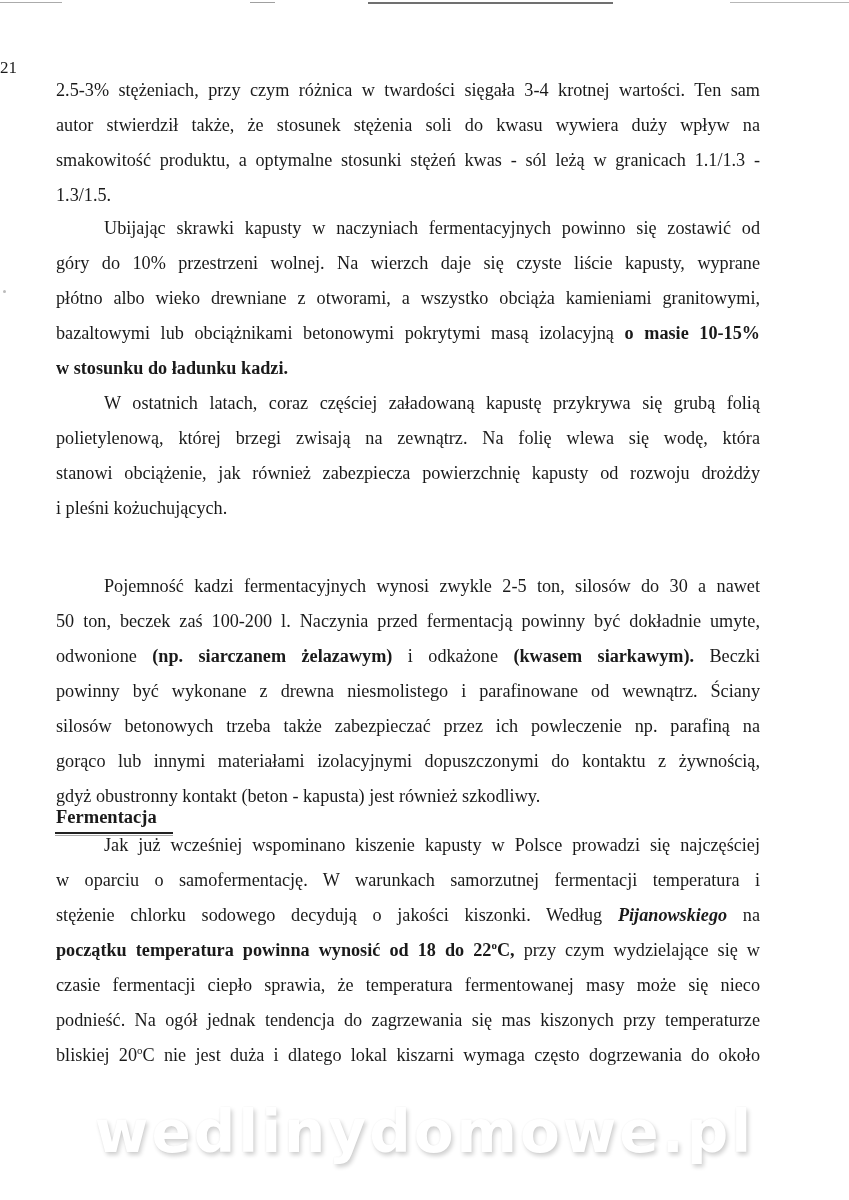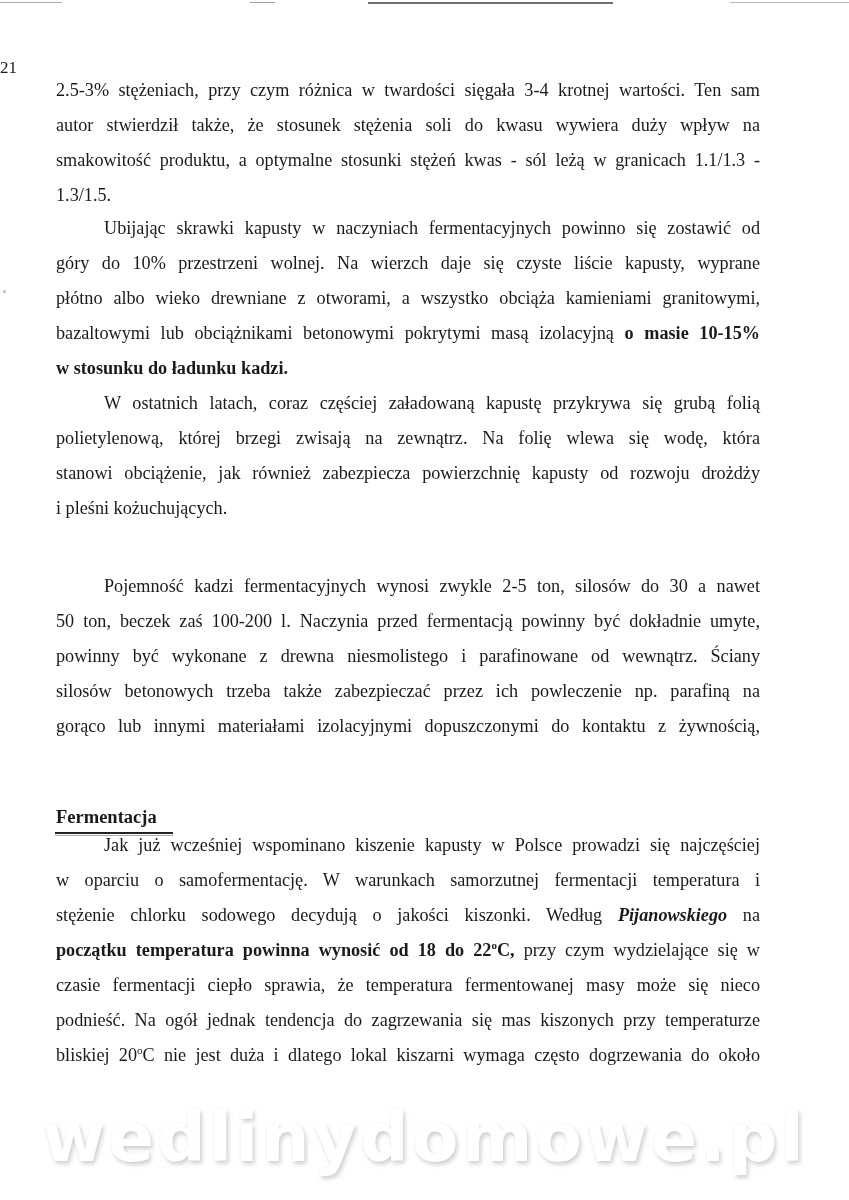--- a/index.html
+++ b/index.html
@@ -104,21 +104,21 @@
   #block5 { top: 828px; }
 
   .watermark {
     position: absolute;
     left: 0;
     top: 1098px;
     width: 849px;
     text-align: center;
     font-family: "DejaVu Sans", sans-serif;
     font-weight: bold;
-    font-size: 68px;
+    font-size: 58px;
     letter-spacing: 3px;
     color: #ffffff;
     text-shadow: 2px 3px 4px rgba(0,0,0,0.18), 0 0 2px rgba(0,0,0,0.06);
   }
   sup { font-size: 11px; vertical-align: 7px; line-height: 0; }
 </style>
 </head>
 <body>
 
 <div class="scan-edge e1"></div>
@@ -147,23 +147,25 @@
 <div class="text-block" id="block3">
   <span class="line indent"><span class="ul">W ostatnich latach, coraz częściej załadowaną kapustę przykrywa się grubą folią</span></span>
   <span class="line"><span class="ul">polietylenową, której brzegi zwisają na zewnątrz.</span><span> Na folię wlewa się wodę, która</span></span>
   <span class="line">stanowi obciążenie, jak również zabezpiecza  powierzchnię kapusty od rozwoju drożdży</span>
   <span class="line last">i pleśni kożuchujących.</span>
 </div>
 
 <div class="text-block" id="block4">
   <span class="line indent">Pojemność kadzi fermentacyjnych wynosi zwykle 2-5 ton, silosów do 30 a nawet</span>
   <span class="line">50 ton, beczek zaś 100-200 l. Naczynia przed fermentacją powinny być dokładnie umyte,</span>
+  <span class="line"><span>odwonione </span><span class="b">(np. siarczanem żelazawym)</span><span> i odkażone </span><span class="b">(kwasem siarkawym).</span><span>  Beczki</span></span>
   <span class="line">powinny być wykonane z drewna niesmolistego i parafinowane od wewnątrz. Ściany</span>
   <span class="line">silosów betonowych trzeba także zabezpieczać przez ich powleczenie np. parafiną na</span>
   <span class="line">gorąco lub innymi materiałami izolacyjnymi dopuszczonymi do kontaktu z żywnością,</span>
+  <span class="line last">gdyż obustronny kontakt (beton - kapusta) jest również szkodliwy.</span>
 </div>
 
 <div class="section-heading">Fermentacja</div>
 <div class="heading-rule"></div>
 <div class="heading-rule-shadow"></div>
 
 <div class="text-block" id="block5">
   <span class="line indent">Jak już wcześniej wspominano kiszenie kapusty w Polsce prowadzi się najczęściej</span>
   <span class="line">w oparciu o samofermentację. W warunkach samorzutnej fermentacji temperatura i</span>
   <span class="line"><span>stężenie chlorku sodowego decydują  o jakości kiszonki. Według </span><span class="bi">Pijanowskiego</span><span> na</span></span>

